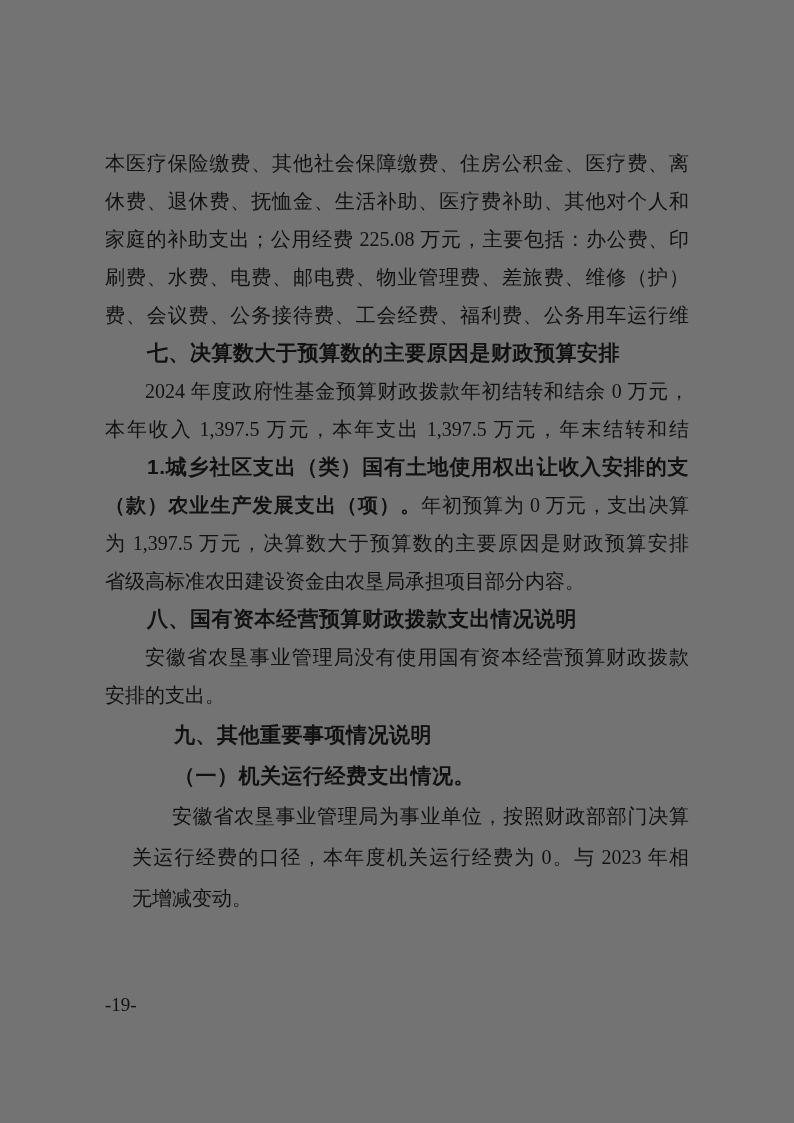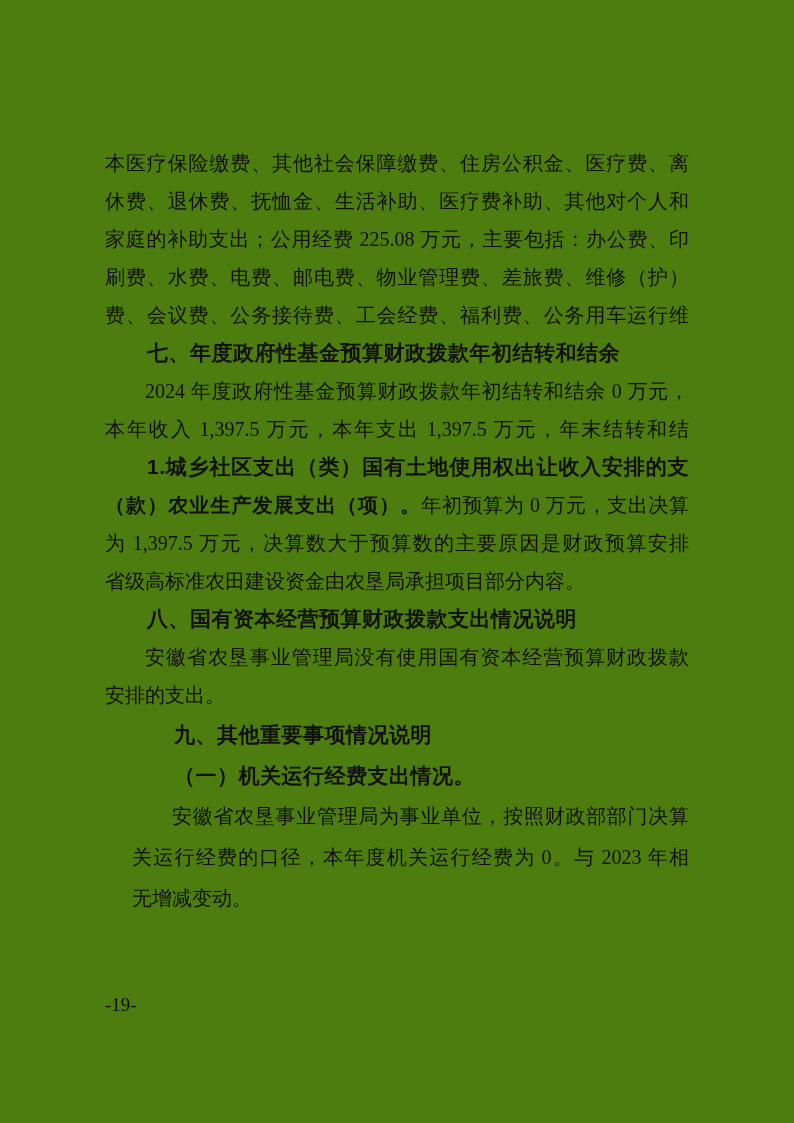--- a/index.html
+++ b/index.html
@@ -4,21 +4,21 @@
 <style>
   html, body {
     margin: 0;
     padding: 0;
     background: #ffffff;
   }
   .page {
     position: relative;
     width: 794px;
     height: 1123px;
-    background: #4d7c0f;
+    background: #737373;
     overflow: hidden;
     color: #111111;
   }
   .content {
     position: absolute;
     left: 105px;
     top: 144px;
     width: 584px;
   }
   .ln {
@@ -69,21 +69,21 @@
 <body>
 
 <div class="page">
   <div class="content">
     <div class="ln justify">本医疗保险缴费、其他社会保障缴费、住房公积金、医疗费、离</div>
     <div class="ln justify">休费、退休费、抚恤金、生活补助、医疗费补助、其他对个人和</div>
     <div class="ln justify">家庭的补助支出；公用经费 225.08 万元，主要包括：办公费、印</div>
     <div class="ln justify">刷费、水费、电费、邮电费、物业管理费、差旅费、维修（护）</div>
     <div class="ln justify">费、会议费、公务接待费、工会经费、福利费、公务用车运行维</div>
 
-    <div class="ln hd ind">七、年度政府性基金预算财政拨款年初结转和结余</div>
+    <div class="ln hd ind">七、决算数大于预算数的主要原因是财政预算安排</div>
 
     <div class="ln ind justify">2024 年度政府性基金预算财政拨款年初结转和结余 0 万元，</div>
     <div class="ln justify">本年收入 1,397.5 万元，本年支出 1,397.5 万元，年末结转和结</div>
 
     <div class="ln hd ind justify">1.城乡社区支出（类）国有土地使用权出让收入安排的支出</div>
     <div class="ln justify"><span class="bold-seg">（款）农业生产发展支出（项）。</span><span>年初预算为 0 万元，支出决算</span></div>
     <div class="ln justify">为 1,397.5 万元，决算数大于预算数的主要原因是财政预算安排</div>
     <div class="ln">省级高标准农田建设资金由农垦局承担项目部分内容。</div>
 
     <div class="ln hd ind">八、国有资本经营预算财政拨款支出情况说明</div>

